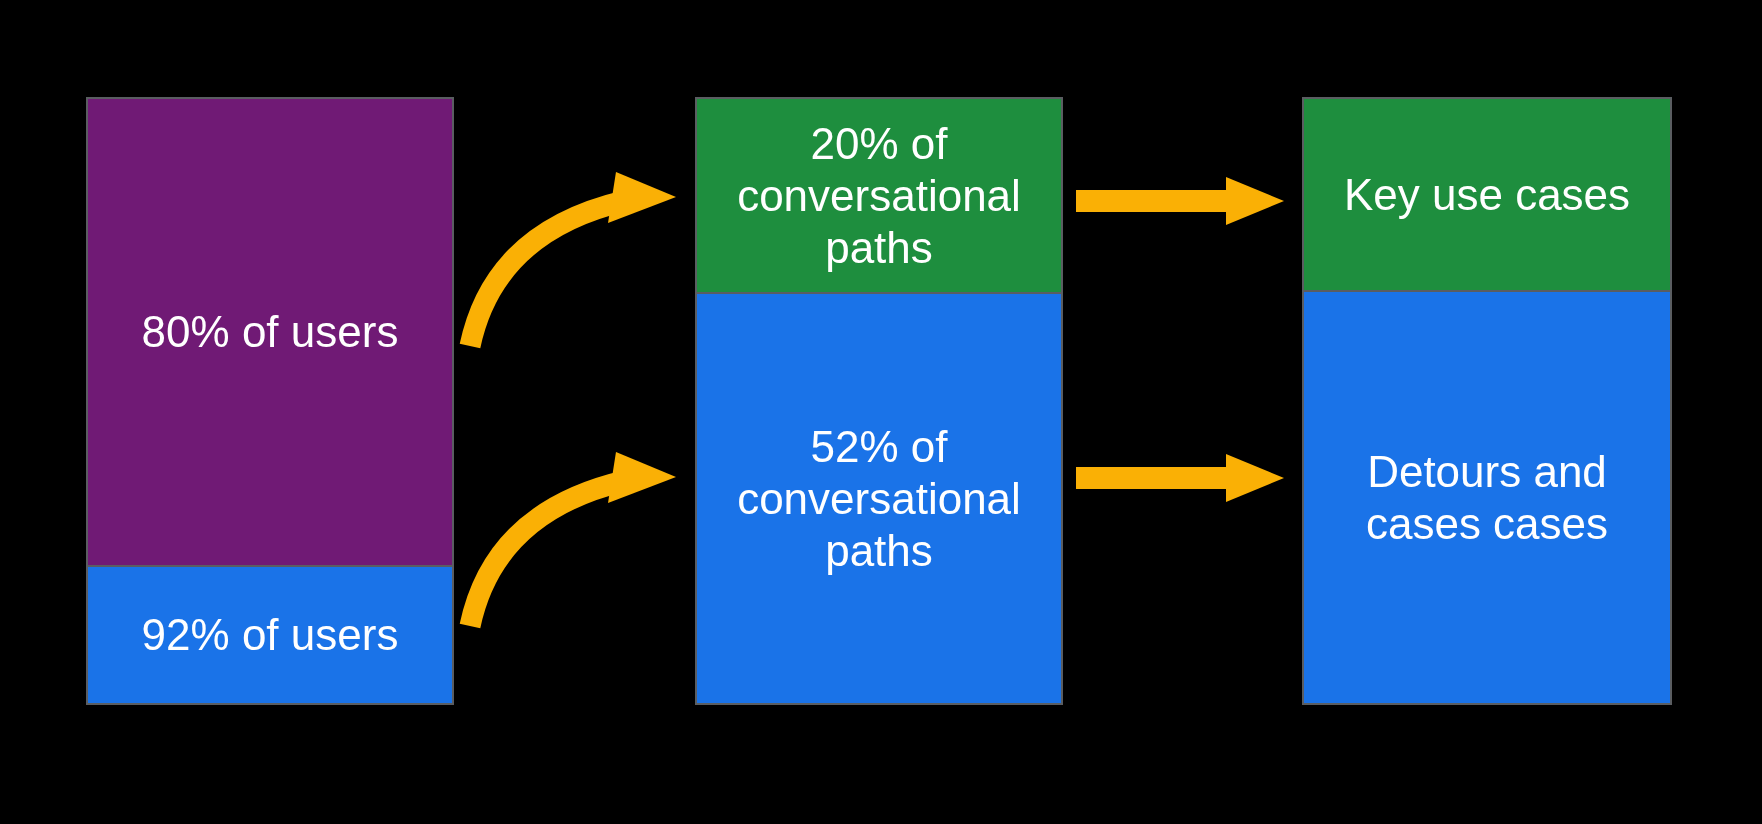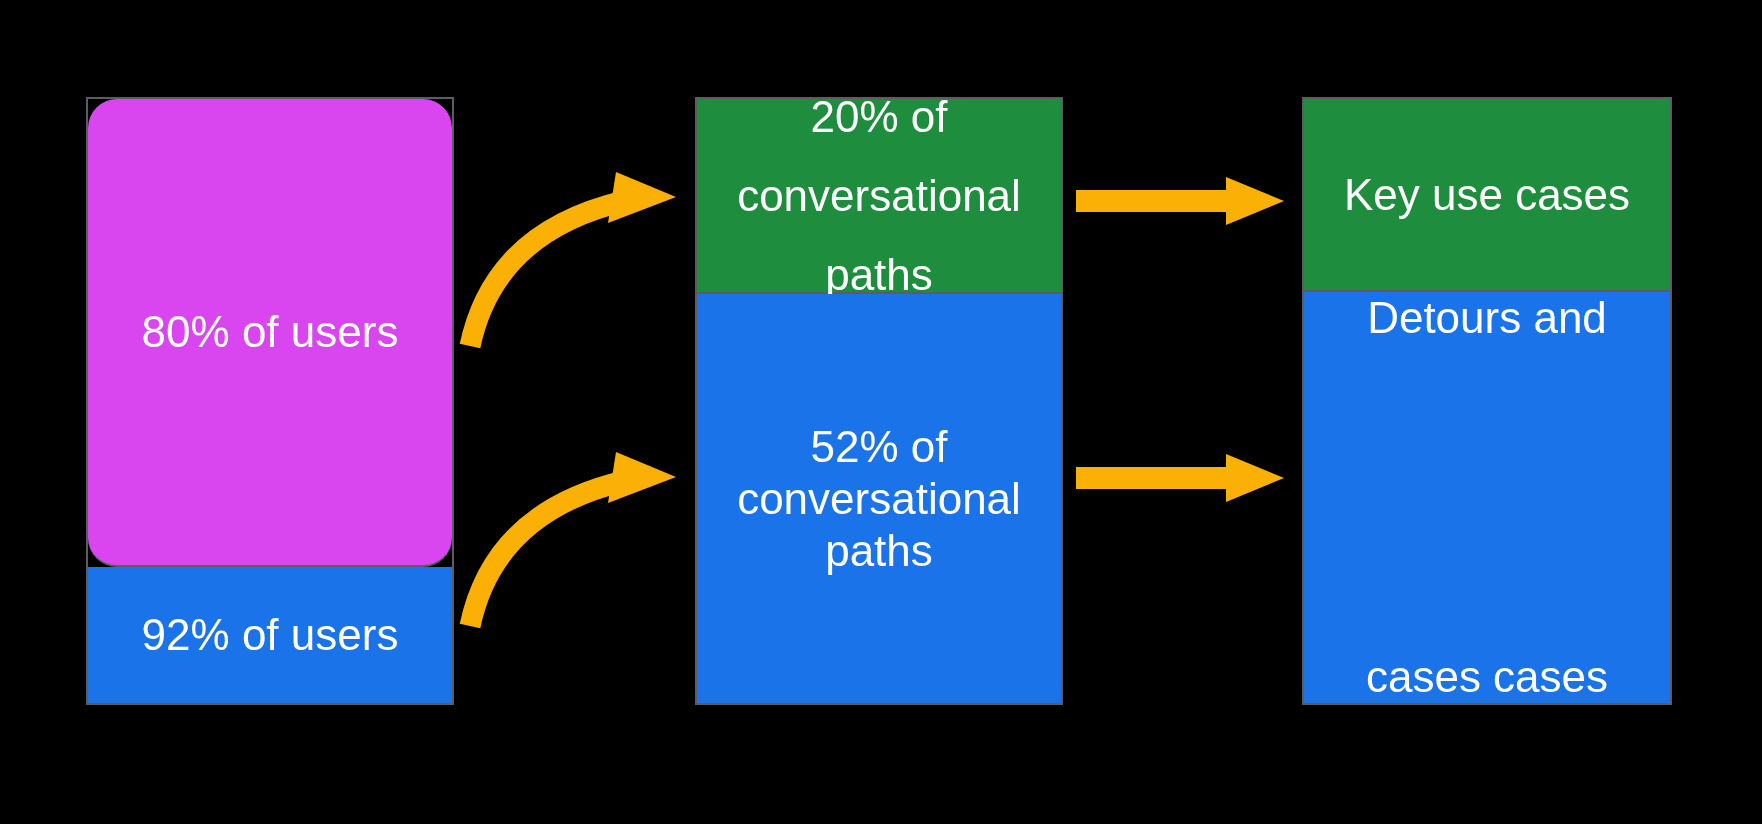--- a/index.html
+++ b/index.html
@@ -28,42 +28,42 @@
     box-sizing: border-box;
     display: flex;
     flex-direction: column;
     align-items: center;
     justify-content: center;
     text-align: center;
   }
   .segment.top { border-bottom: 2px solid #5a5d61; }
   .segment.bottom { flex: 1 1 auto; }
   .seg-h-left-green   { height: 468px; }
-  .seg-h-middle-green { height: 195px; gap: 27px; }
+  .seg-h-middle-green { height: 195px; }
   .seg-h-right-green  { height: 193px; }
   .label-line {
     color: #fff;
     font-size: 44px;
     line-height: 52px;
     font-weight: 500;
     white-space: nowrap;
   }
   .arrow { position: absolute; }
   .arrow-curved-top      { left: 452px;  top: 166px; }
   .arrow-curved-bottom   { left: 452px;  top: 446px; }
   .arrow-straight-top    { left: 1076px; top: 173px; }
   .arrow-straight-bottom { left: 1076px; top: 450px; }
 </style>
 </head>
 <body>
 
 <div class="canvas">
 
   <div class="column col-left">
-    <div class="segment top seg-h-left-green" style="background-color: #d946ef; border-radius: 29px;">
+    <div class="segment top seg-h-left-green" style="background-color: #701a75;">
       <div class="label-line">80% of users</div>
     </div>
     <div class="segment bottom" style="background-color: rgb(26, 115, 232);">
       <div class="label-line">92% of users</div>
     </div>
   </div>
 
   <div class="column col-middle">
     <div class="segment top seg-h-middle-green" style="background-color: rgb(30, 142, 62);">
       <div class="label-line">20% of</div>
@@ -74,21 +74,21 @@
       <div class="label-line">52% of</div>
       <div class="label-line">conversational</div>
       <div class="label-line">paths</div>
     </div>
   </div>
 
   <div class="column col-right">
     <div class="segment top seg-h-right-green" style="background-color: rgb(30, 142, 62);">
       <div class="label-line">Key use cases</div>
     </div>
-    <div class="segment bottom" style="background-color: rgb(26, 115, 232); justify-content: space-between;">
+    <div class="segment bottom" style="background-color: rgb(26, 115, 232);">
       <div class="label-line">Detours and</div>
       <div class="label-line">cases cases</div>
     </div>
   </div>
 
   <svg class="arrow arrow-curved-top" width="235" height="200" viewBox="0 0 235 200">
     <path d="M 18 180 Q 42 66 172 35" fill="none" stroke-width="21" stroke="#FAB005"></path>
     <polygon points="164,6 156,57 224,31" fill="#FAB005"></polygon>
   </svg>
 

